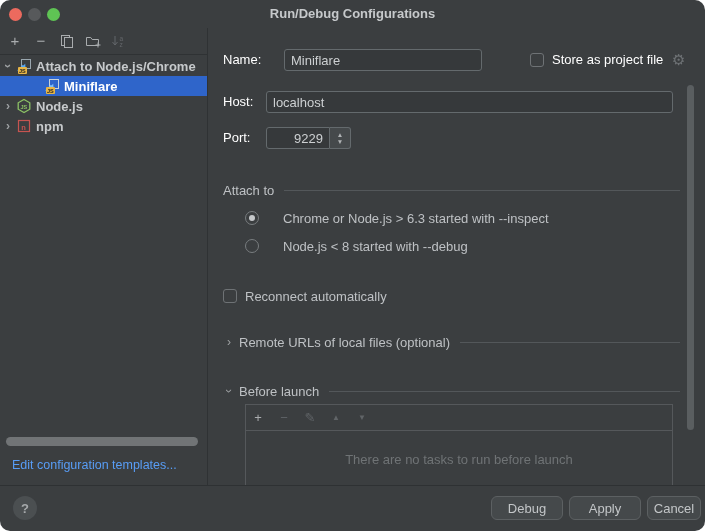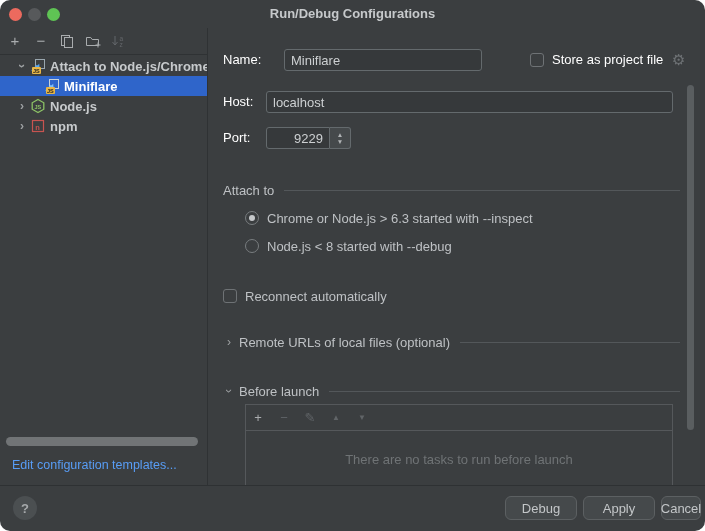--- a/index.html
+++ b/index.html
@@ -17,21 +17,21 @@
 
   
   .sidebar{position:absolute;top:28px;left:0;width:207px;height:458px;border-right:1px solid #2F3234;}
   .sb-toolbar{position:absolute;top:0;left:0;right:0;height:26px;border-bottom:1px solid #2F3234;
               display:flex;align-items:center;padding-left:7px;gap:10px;}
   .tbi{width:16px;height:16px;display:flex;align-items:center;justify-content:center;
        color:#A9ACAE;font-size:15px;line-height:16px;}
   .tbi.dim{color:#63666A;}
   .tree{position:absolute;top:28px;left:0;right:0;}
   .trow{height:20px;display:flex;align-items:center;font-weight:bold;color:#C7CACC;
-        white-space:nowrap;overflow:hidden;padding-left:16px;}
+        white-space:nowrap;overflow:hidden;padding-left:2px;}
   .trow.sel{background:#2F65CA;color:#ffffff;padding-left:42px;}
   .chev{width:12px;text-align:center;color:#9DA0A2;font-size:12px;flex:none;}
   .chev .g{display:inline-block;}
   .chev.open .g{transform:rotate(90deg);}
   .ticon{width:16px;height:16px;margin:0 4px 0 2px;flex:none;}
   .hscroll{position:absolute;left:6px;top:409px;width:192px;height:9px;border-radius:4.5px;background:#717476;}
   .edit-link{position:absolute;left:12px;top:430px;color:#589DF6;font-size:12.5px;cursor:pointer;}
 
   
   .content{position:absolute;top:28px;left:208px;width:497px;height:458px;overflow:hidden;}
@@ -44,21 +44,21 @@
   .gear{position:absolute;color:#6E7275;font-size:15px;line-height:16px;}
   .port-wrap{position:absolute;left:58px;top:99px;height:22px;display:flex;}
   .tin.port{position:relative;width:64px;text-align:right;border-radius:3px 0 0 3px;}
   .stepper{width:21px;height:22px;border:1px solid #646A6D;border-left:none;box-sizing:border-box;
            background:#45494B;border-radius:0 3px 3px 0;display:flex;flex-direction:column;
            align-items:center;justify-content:center;}
   .stepper span{font-size:6.5px;line-height:7px;color:#B0B3B5;}
   .ghead{position:absolute;left:15px;right:25px;height:16px;display:flex;align-items:center;}
   .ghead .rule{flex:1;height:1px;background:#53575A;margin-left:10px;}
   .ghead .chev{margin-right:4px;}
-  .radio-row{position:absolute;left:37px;height:16px;display:flex;align-items:center;gap:8px;}
+  .radio-row{position:absolute;left:37px;height:16px;display:flex;align-items:center;gap:24px;}
   .radio{width:14px;height:14px;border:1px solid #797D7F;border-radius:50%;box-sizing:border-box;
          display:flex;align-items:center;justify-content:center;flex:none;}
   .radio.on::after{content:"";width:6px;height:6px;border-radius:50%;background:#C6C9CB;}
   .chk-row{position:absolute;left:15px;height:16px;display:flex;align-items:center;gap:8px;}
   .chk-row .cbox{position:static;flex:none;}
   .panel{position:absolute;left:37px;top:376px;width:428px;height:90px;border:1px solid #55585B;box-sizing:border-box;}
   .panel-toolbar{height:25px;border-bottom:1px solid #55585B;display:flex;align-items:center;
                  padding-left:5px;gap:12px;}
   .pti{width:14px;height:14px;display:flex;align-items:center;justify-content:center;
        color:#A9ACAE;font-size:13px;}
@@ -67,21 +67,21 @@
   .panel-empty{height:56px;display:flex;align-items:center;justify-content:center;color:#6F7375;}
   .vscroll{position:absolute;right:11px;top:57px;width:7px;height:345px;border-radius:3.5px;background:#5A5E60;}
 
   
   .footer{position:absolute;left:0;right:0;bottom:0;height:45px;border-top:1px solid #2E3133;}
   .help{position:absolute;left:13px;top:10px;width:24px;height:24px;border-radius:50%;background:#4B4F51;
         color:#A6A9AB;display:flex;align-items:center;justify-content:center;font-size:13px;font-weight:bold;}
   .btns{position:absolute;right:4px;top:10px;display:flex;gap:6px;}
   .btn{height:24px;border-radius:6px;background:#45494B;border:1px solid #5C6062;color:#C3C6C8;
        font-size:13px;display:flex;align-items:center;justify-content:center;box-sizing:border-box;cursor:default;}
-  .btn.w72{width:72px;}.btn.w62{width:40px;}
+  .btn.w72{width:72px;}.btn.w62{width:54px;}
   .btn.ok{width:77px;background:#3D6EB4;border-color:#3D6EB4;color:#F2F4F6;margin-left:13px;}
 </style>
 </head>
 <body>
 
 <div id="window">
 
   <div class="titlebar">
     <span class="light close"></span>
     <span class="light min"></span>

